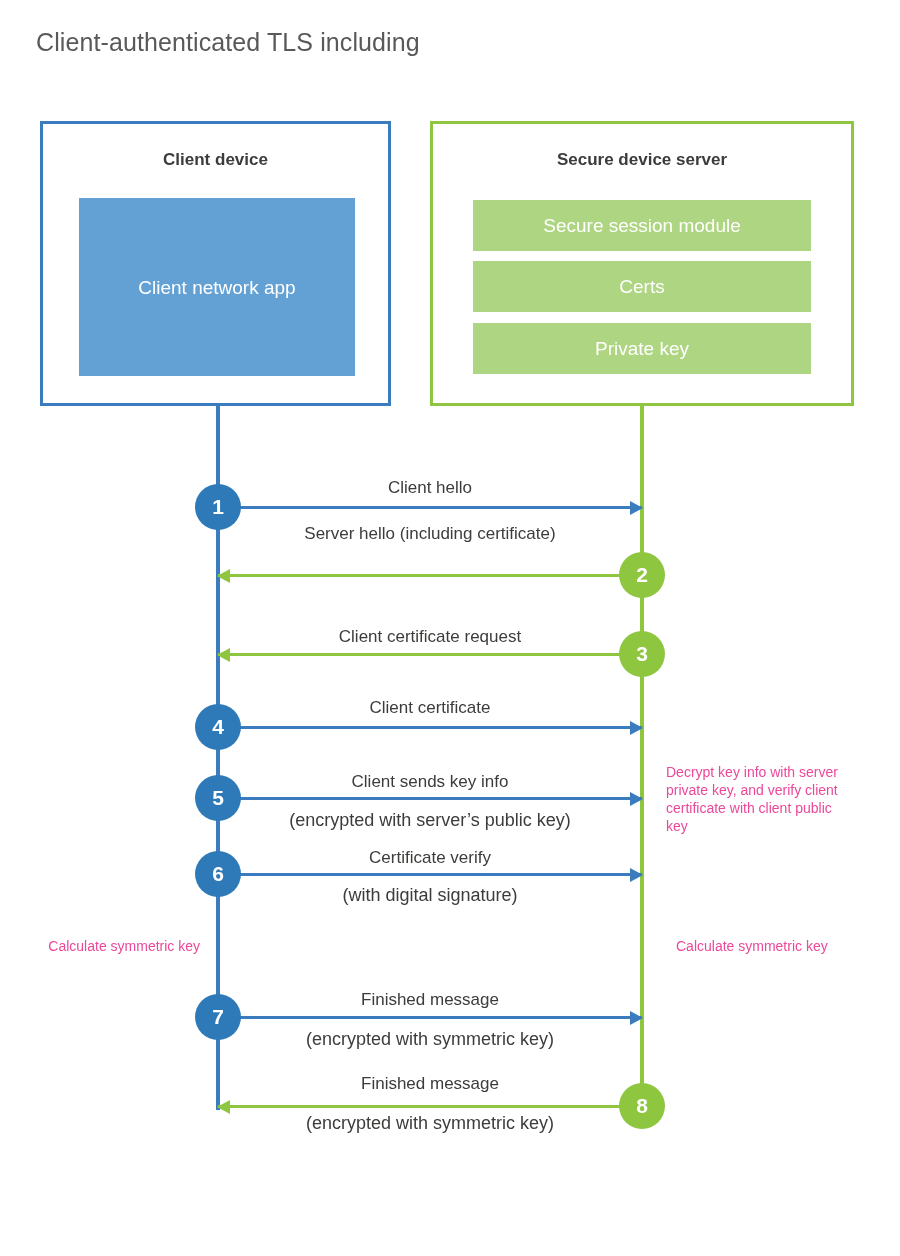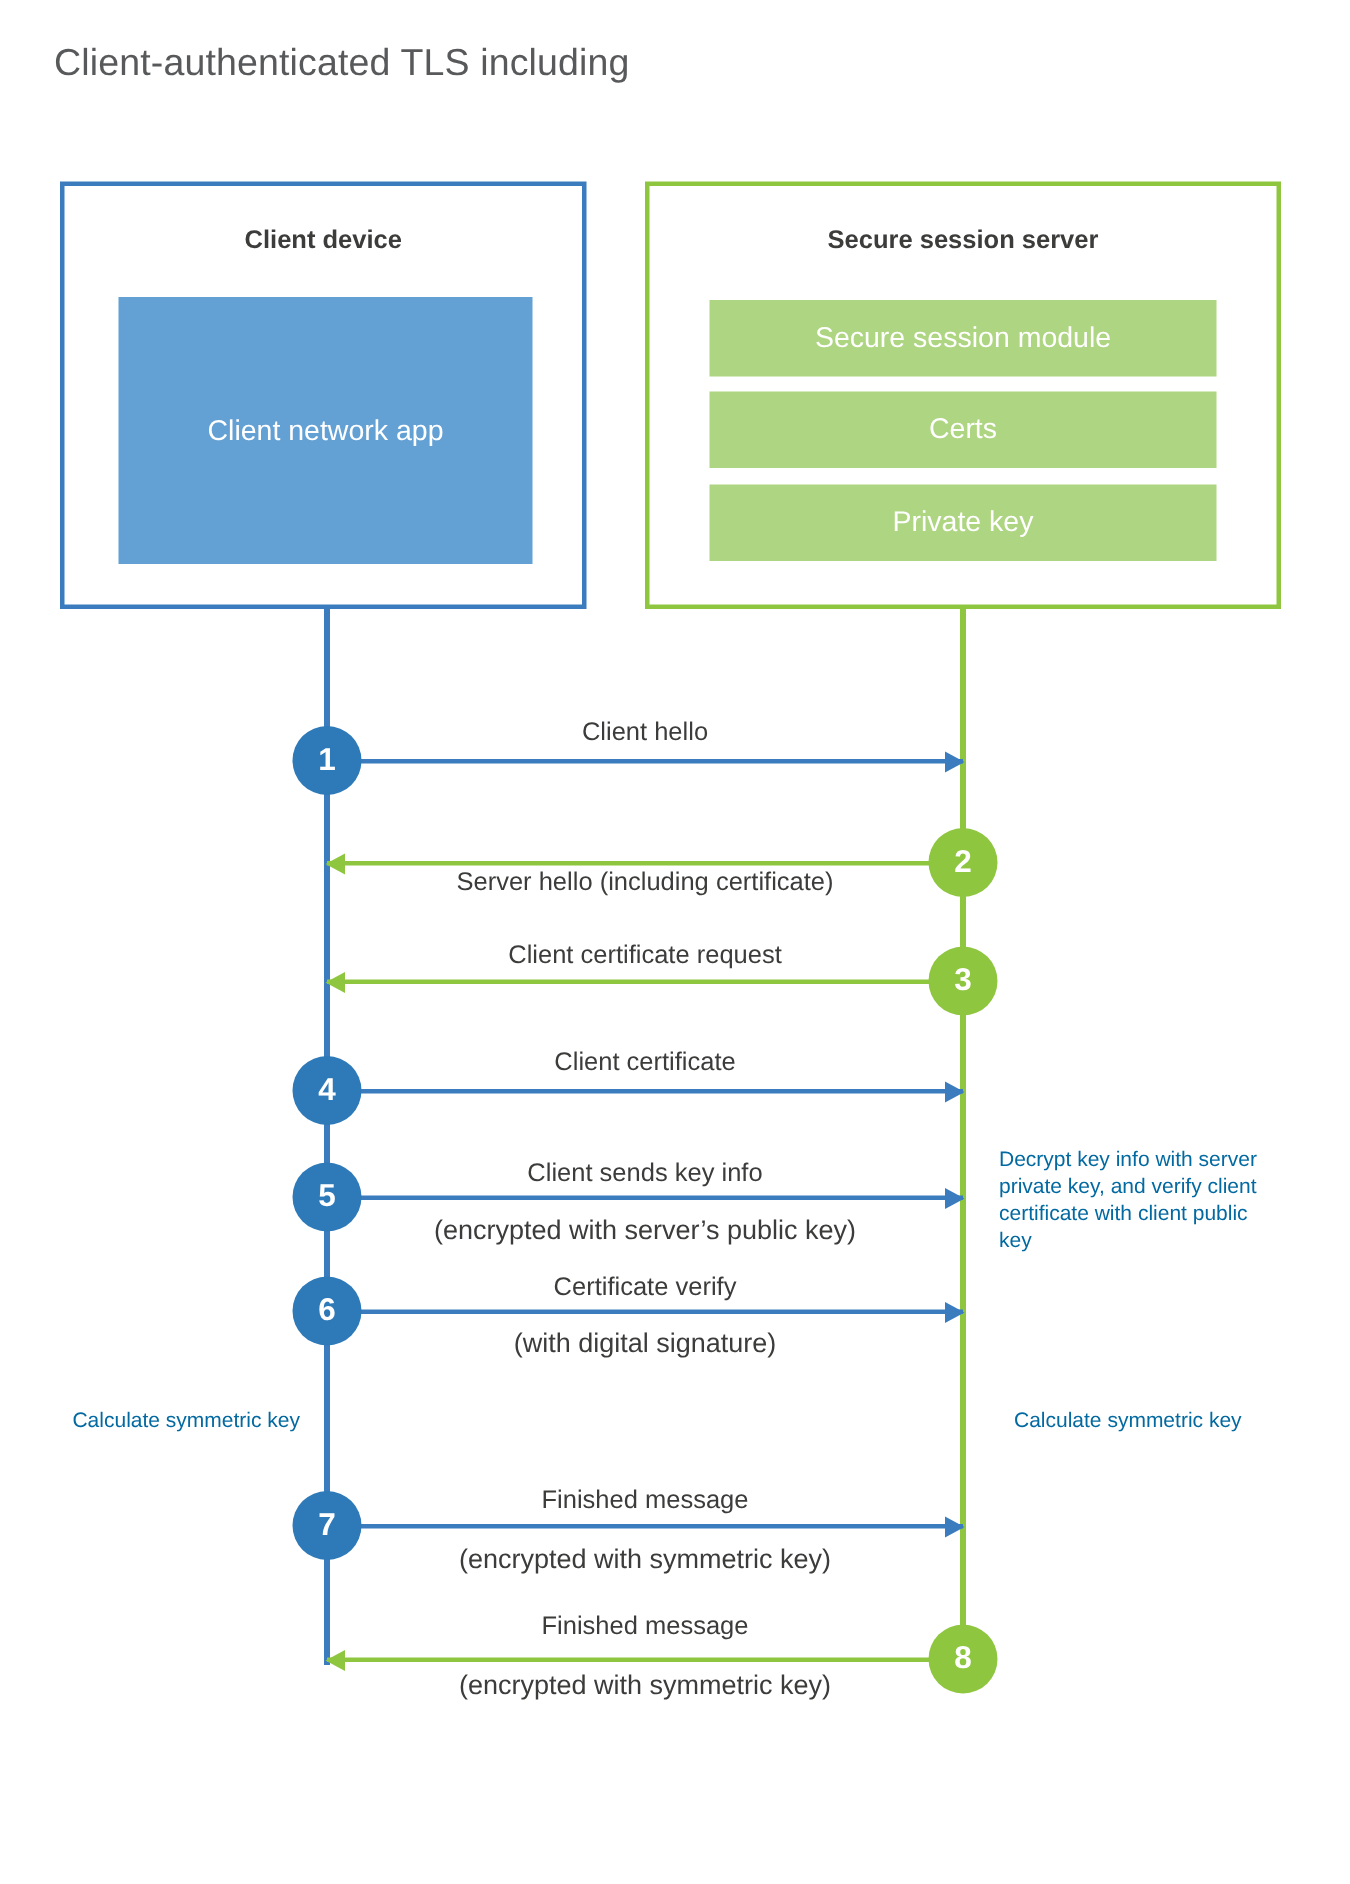--- a/index.html
+++ b/index.html
@@ -162,55 +162,55 @@
     font-weight: bold;
   }
   .step-badge.blue { background: #2e7ab8; }
   .step-badge.green { background: #8fc640; }
 
   
   .side-note {
     position: absolute;
     font-size: 14px;
     line-height: 18px;
-    color: #0369a1;
+    color: #ec4899;
   }
   .side-note.right-align { text-align: right; }
   .side-note.left-align { text-align: left; }
 </style>
 </head>
 <body>
 
 <div id="page-title">Client-authenticated TLS including</div>
 
 <div class="actor-box" id="client-box">
   <div class="actor-title">Client device</div>
   <div id="client-app">Client network app</div>
 </div>
 
 <div class="actor-box" id="server-box">
-  <div class="actor-title">Secure session server</div>
+  <div class="actor-title">Secure device server</div>
   <div class="server-module" id="server-module-0">Secure session module</div>
   <div class="server-module" id="server-module-2">Private key</div>
   <div class="server-module" id="server-module-1">Certs</div>
 </div>
 
 <div class="lifeline" id="client-lifeline"></div>
 <div class="lifeline" id="server-lifeline"></div>
 
 <div class="msg-arrow blue" style="left:218px; top:506px; width:424px;">
     <span class="head"></span>
   </div>
 <div class="msg-label" style="left:218px; top:478px; width:424px;">Client hello</div>
 <div class="step-badge blue" style="left:195px; top:484px;">1</div>
 
 <div class="msg-arrow green" style="left:218px; top:574px; width:424px;">
     <span class="head"></span>
   </div>
-<div class="msg-label" style="left:218px; top:578px; width:424px;">Server hello (including certificate)</div>
+<div class="msg-label" style="left:218px; top:524px; width:424px;">Server hello (including certificate)</div>
 <div class="step-badge green" style="left:619px; top:552px;">2</div>
 
 <div class="msg-arrow green" style="left:218px; top:653px; width:424px;">
     <span class="head"></span>
   </div>
 <div class="msg-label" style="left:218px; top:627px; width:424px;">Client certificate request</div>
 <div class="step-badge green" style="left:619px; top:631px;">3</div>
 
 <div class="msg-arrow blue" style="left:218px; top:726px; width:424px;">
     <span class="head"></span>

